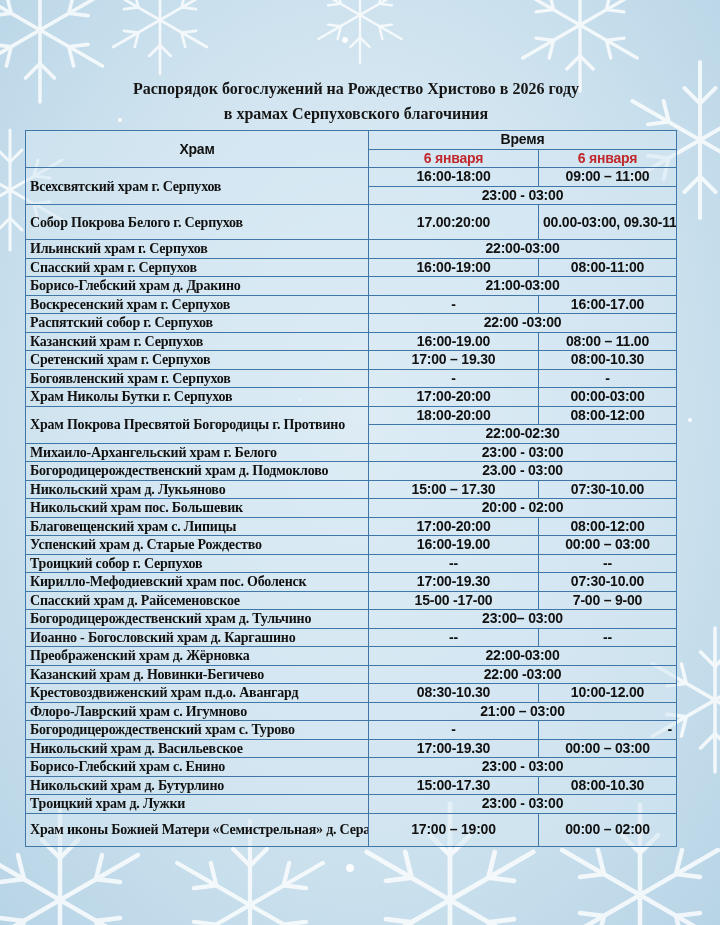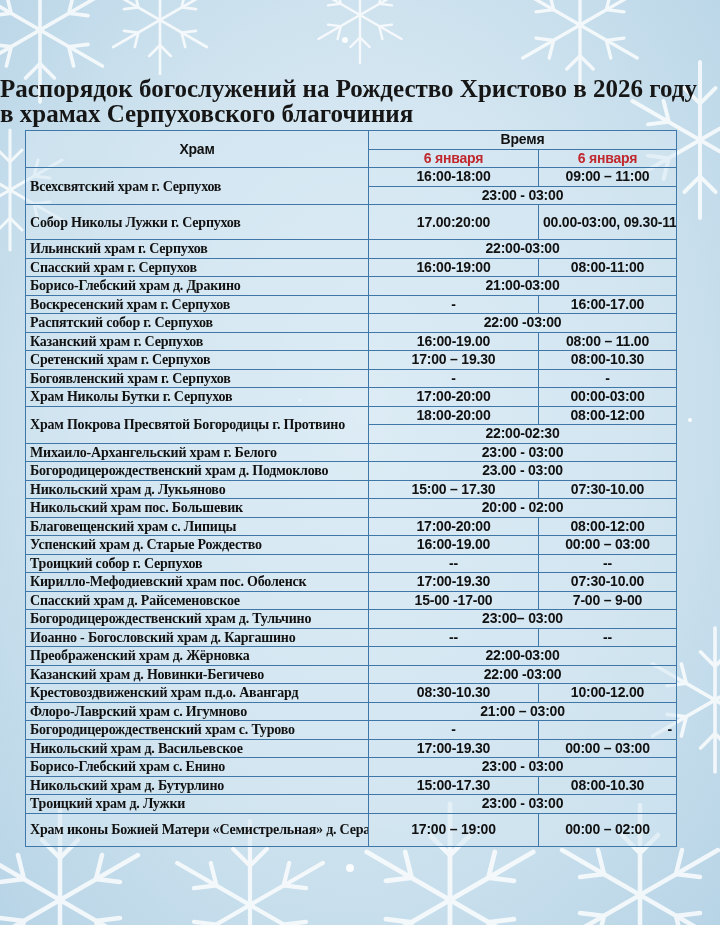--- a/index.html
+++ b/index.html
@@ -4,22 +4,22 @@
 <style>
   html, body { margin:0; padding:0; }
   body {
     width:720px; height:925px; overflow:hidden; position:relative;
     background: radial-gradient(ellipse at 50% 45%, #e6f1f8 0%, #cfe3ef 55%, #b7d4e6 100%);
     font-family: "Liberation Sans", sans-serif;
   }
   .bg { position:absolute; inset:0; pointer-events:none; }
   .title {
     position:absolute; left:0; right:8px; top:76px;
-    text-align:left; font-family:"Liberation Serif", serif; font-weight:bold;
-    font-size:25px; line-height:25px; color:#161616;
+    text-align:center; font-family:"Liberation Serif", serif; font-weight:bold;
+    font-size:16px; line-height:25px; color:#161616;
   }
   table.sched {
     position:absolute; left:25px; top:130px; width:651px;
     border-collapse:collapse; table-layout:fixed;
     background: rgba(214,232,243,0.55);
     font-family:"Liberation Sans", sans-serif; font-weight:bold;
     font-size:14px; color:#111; letter-spacing:-0.2px;
   }
   table.sched td, table.sched th {
     border:1px solid #3f77a8; padding:0 4px; height:17.5px; line-height:17px;
@@ -91,21 +91,21 @@
   <tbody>
     <tr>
       <td class="name" rowspan="2">Всехсвятский храм г. Серпухов</td>
       <td class="t">16:00-18:00</td>
       <td class="t">09:00 – 11:00</td>
     </tr>
     <tr>
       <td class="t" colspan="2">23:00 - 03:00</td>
     </tr>
     <tr>
-      <td class="name" style="height:34px">Собор Николы Лужки г. Серпухов</td>
+      <td class="name" style="height:34px">Собор Покрова Белого г. Серпухов</td>
       <td class="t">17.00:20:00</td>
       <td class="t wrap">00.00-03:00, 09.30-11:00</td>
     </tr>
     <tr>
         <td class="name">Ильинский храм г. Серпухов</td>
         <td class="t" colspan="2">22:00-03:00</td>
       </tr>
     <tr>
         <td class="name">Спасский храм  г. Серпухов</td>
         <td class="t">16:00-19:00</td>

